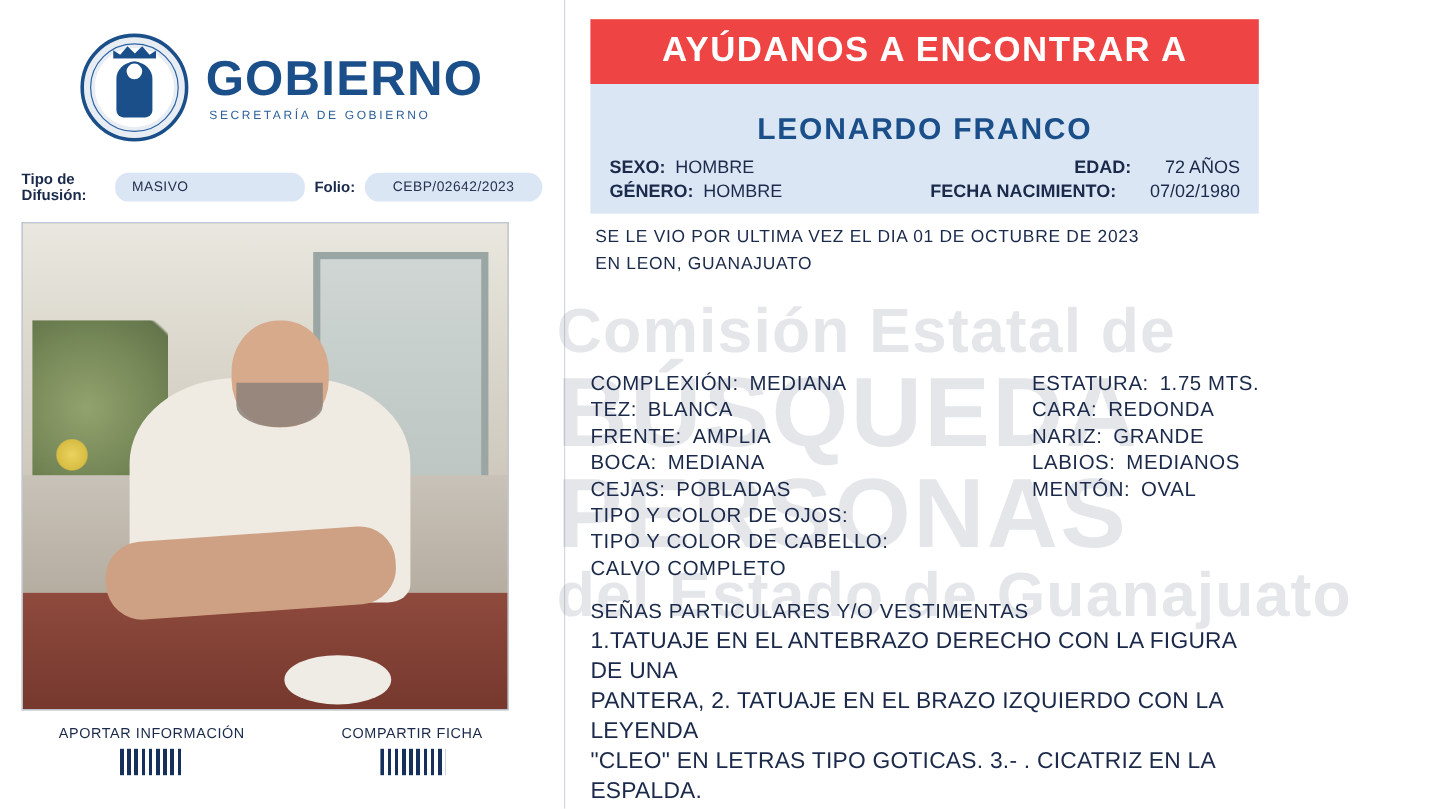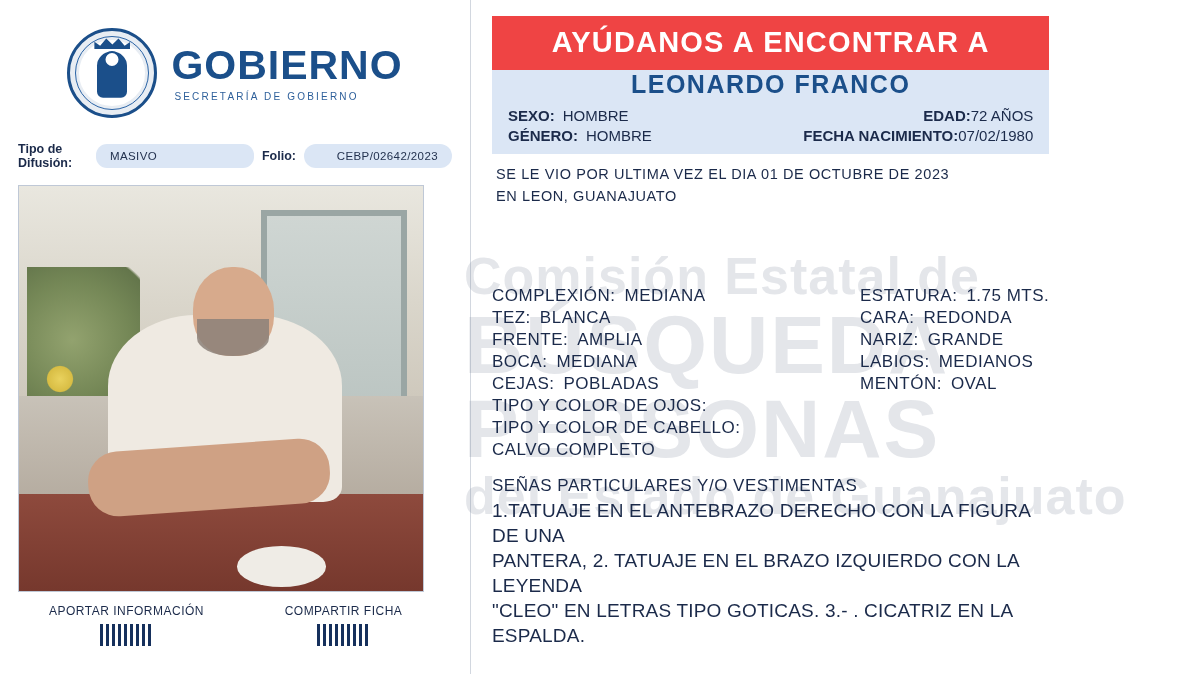--- a/index.html
+++ b/index.html
@@ -111,21 +111,21 @@
     background:#dbe6f5;
     border-radius:11px;
     padding:6px 14px;
     font-size:11.5px;
     font-weight:normal;
     color:#23324f;
     letter-spacing:.4px;
     white-space:nowrap;
   }
   .pill.wide{min-width:130px;}
-  .pill.folio{min-width:120px;text-align:right;border-radius:12px;}
+  .pill.folio{min-width:120px;text-align:center;border-radius:12px;}
   .photo{
     margin-top:14px;
     width:404px;height:405px;
     border:1px solid #bfc8d6;
     overflow:hidden;
     position:relative;
     background:#c9c3bb;
   }
   .photo .sky{
     position:absolute;left:0;top:0;width:100%;height:52%;
@@ -222,40 +222,40 @@
     color:#ffffff;
     text-align:center;
     font-size:29px;
     font-weight:bold;
     letter-spacing:1.2px;
     padding:10px 0 11px 0;
     margin-top:6px;
   }
   .subbanner{
     background:#dbe6f5;
-    padding:0 16px 10px 16px;
+    padding:24px 16px 10px 16px;
   }
   .person-name{
     text-align:center;
     color:#1b4f8a;
     font-size:25px;
     font-weight:bold;
     letter-spacing:1.5px;
     margin:0 0 8px 0;
   }
   .idgrid{
     display:grid;
     grid-template-columns:1fr 1fr;
     row-gap:3px;
     font-size:15px;
     font-weight:bold;
     color:#1b2a4a;
   }
   .idcell{display:flex;gap:8px;}
-  .idcell.r{justify-content:flex-end;gap:0;}
+  .idcell.r{justify-content:flex-end;gap:28px;}
   .idval{font-weight:normal;color:#1b2a4a;}
   .lastseen{
     margin-top:10px;
     font-size:14.5px;
     line-height:1.5;
     letter-spacing:.6px;
     color:#1b2a4a;
     padding-left:4px;
   }
   .watermark{

